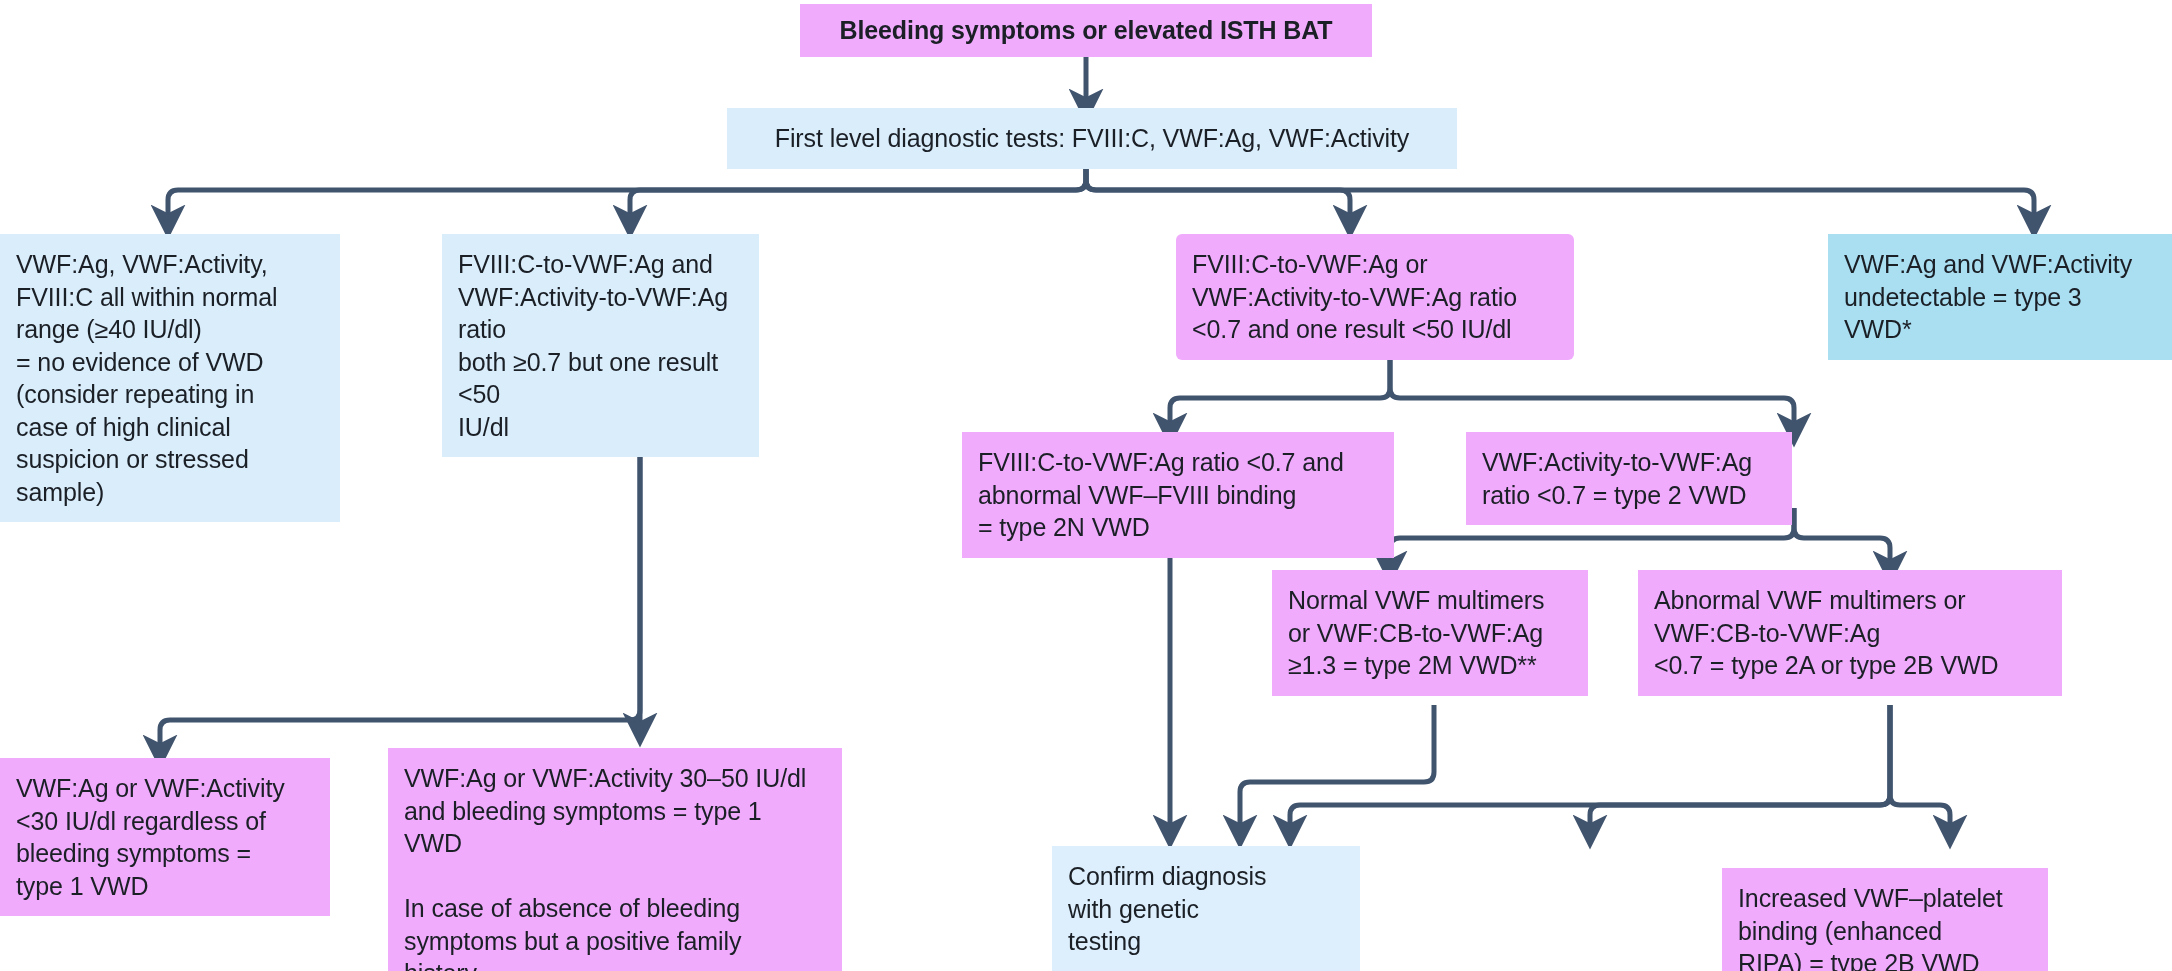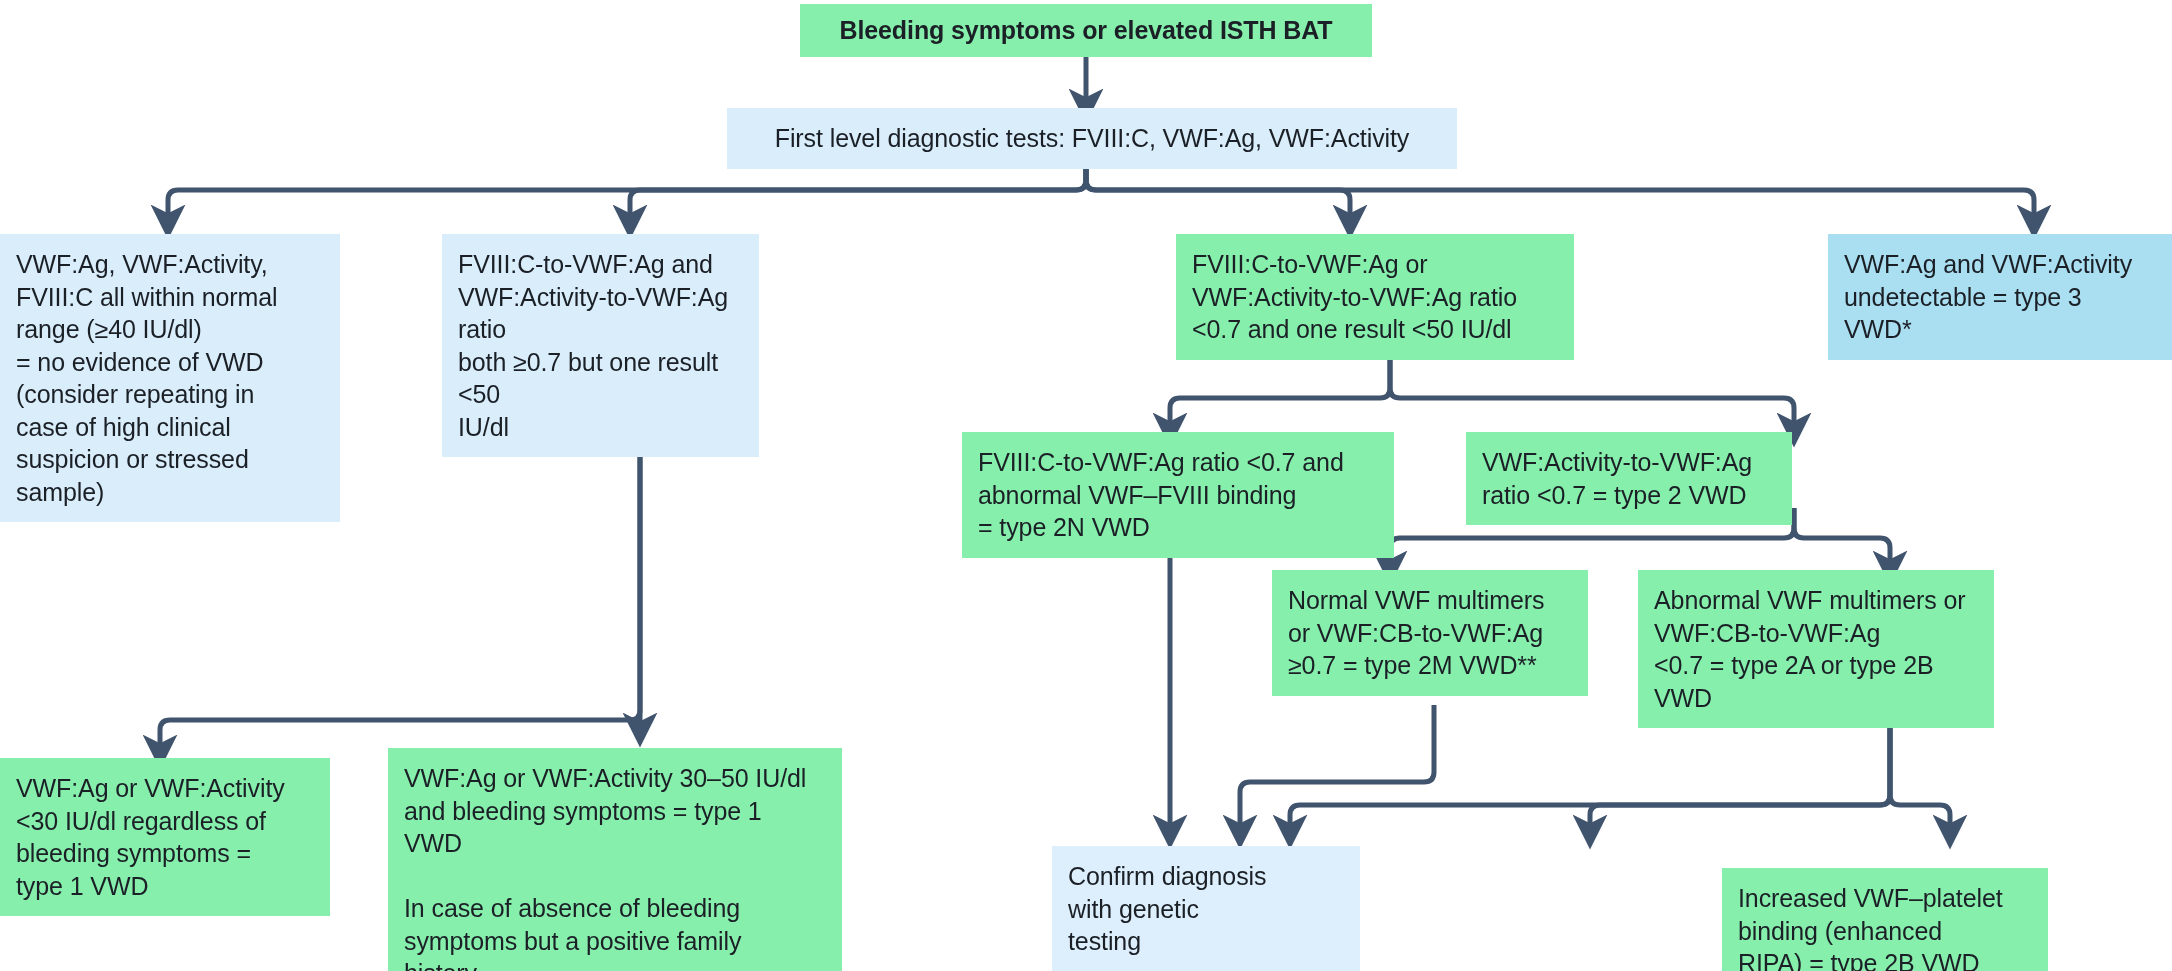--- a/index.html
+++ b/index.html
@@ -17,21 +17,21 @@
   }
   #connector-layer {
     position: absolute;
     left: 0; top: 0;
     width: 2172px;
     height: 971px;
     pointer-events: none;
   }
   .node {
     position: absolute;
-    background: #86efac;
+    background: #f0abfc;
     color: #1b1f26;
     font-size: 25px;
     line-height: 1.30;
     padding: 14px 16px 14px 16px;
     white-space: pre-line;
     letter-spacing: -0.1px;
   }
   .node.root {
     font-weight: bold;
     text-align: center;
@@ -93,40 +93,40 @@
 (consider repeating in
 case of high clinical
 suspicion or stressed
 sample)</div>
 
   <div class="node pale" style="left:442px; top:234px; width:317px;">FVIII:C-to-VWF:Ag and
 VWF:Activity-to-VWF:Ag ratio
 both ≥0.7 but one result &lt;50
 IU/dl</div>
 
-  <div class="node" style="left:1176px; top:234px; width:398px;">FVIII:C-to-VWF:Ag or
+  <div class="node" style="left:1176px; top:234px; width:398px;border-radius:6px;">FVIII:C-to-VWF:Ag or
 VWF:Activity-to-VWF:Ag ratio
 &lt;0.7 and one result &lt;50 IU/dl</div>
 
   <div class="node deep" style="left:1828px; top:234px; width:396px;">VWF:Ag and VWF:Activity
 undetectable = type 3
 VWD*</div>
 
   <div class="node" style="left:962px; top:432px; width:432px;">FVIII:C-to-VWF:Ag ratio &lt;0.7 and
 abnormal VWF–FVIII binding
 = type 2N VWD</div>
 
   <div class="node" style="left:1466px; top:432px; width:326px;">VWF:Activity-to-VWF:Ag
 ratio &lt;0.7 = type 2 VWD</div>
 
   <div class="node" style="left:1272px; top:570px; width:316px;">Normal VWF multimers
 or VWF:CB-to-VWF:Ag
-≥0.7 = type 2M VWD**</div>
+≥1.3 = type 2M VWD**</div>
 
-  <div class="node" style="left:1638px; top:570px; width:356px;">Abnormal VWF multimers or
+  <div class="node" style="left:1638px; top:570px; width:424px;">Abnormal VWF multimers or
 VWF:CB-to-VWF:Ag
 &lt;0.7 = type 2A or type 2B VWD</div>
 
   <div class="node" style="left:0px; top:758px; width:330px;">VWF:Ag or VWF:Activity
 &lt;30 IU/dl regardless of
 bleeding symptoms =
 type 1 VWD</div>
 
   <div class="node" style="left:388px; top:748px; width:454px;">VWF:Ag or VWF:Activity 30–50 IU/dl
 and bleeding symptoms = type 1 VWD

